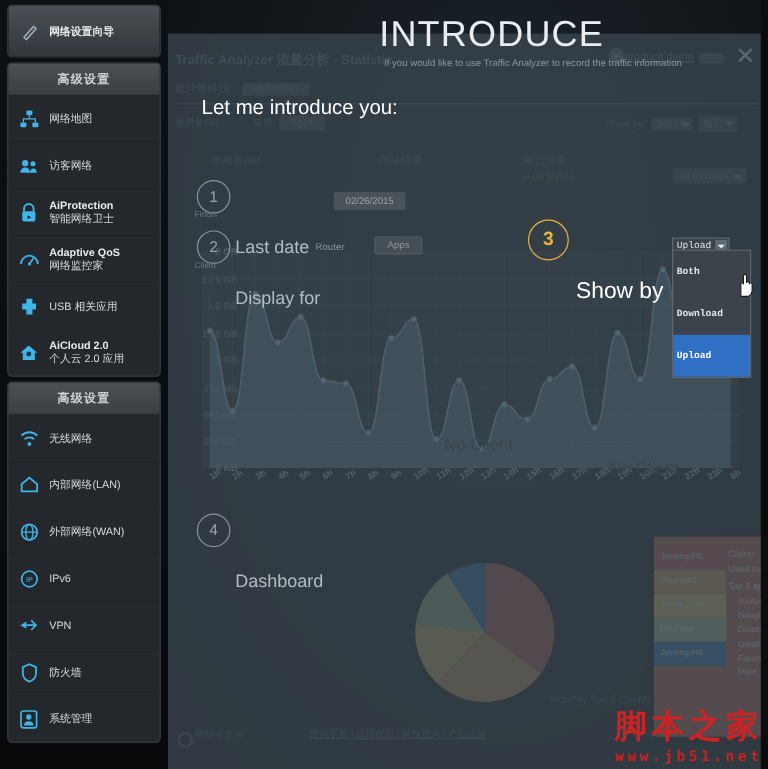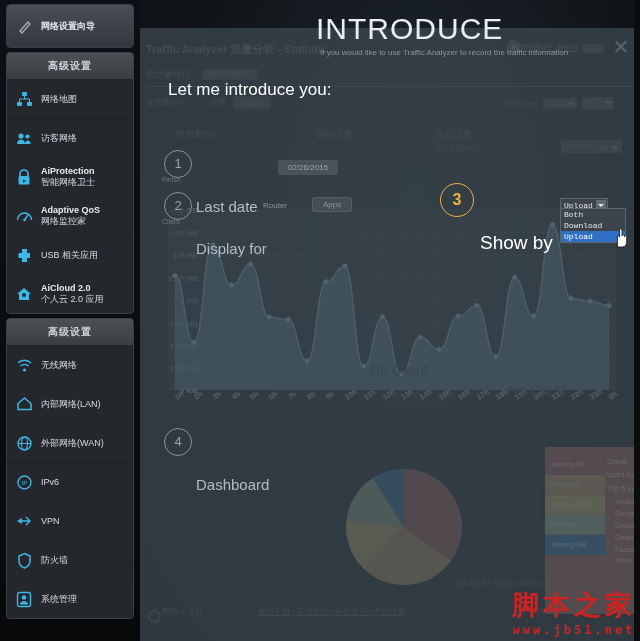--- a/index.html
+++ b/index.html
@@ -133,21 +133,21 @@
   #sb-box{position:absolute;left:420px;top:194px;z-index:9;}
   #sb-sel{position:relative;display:inline-block;background:#3c434a;color:#dfe5ea;
     font-family:"Liberation Mono",monospace;font-size:8px;padding:2px 14px 2px 3px;border:1px solid #5d666d;}
   #sb-sel .arr{position:absolute;right:1px;top:1px;width:10px;height:10px;background:#606a72;}
   #sb-sel .arr:after{content:"";position:absolute;left:2px;top:4px;border-left:3px solid transparent;
     border-right:3px solid transparent;border-top:3px solid #e4e9ee;}
   #sb-daily{display:inline-block;background:#3c434a;color:#dfe5ea;font-size:8px;font-weight:bold;
     padding:2px 6px;border:1px solid #5d666d;margin-left:4px;}
   #sb-opts{position:absolute;left:0;top:14px;width:64px;background:#3c434a;border:1px solid #5d666d;
     font-family:"Liberation Mono",monospace;font-size:8px;}
-  #sb-opts div{padding:0 3px;height:11px;line-height:11px;color:#e2e7ec;}
+  #sb-opts div{padding:12px 3px;height:11px;line-height:11px;color:#e2e7ec;font-weight:bold;}
   #sb-opts div.sel{background:#2f6fc4;color:#fff;}
   #cursor{position:absolute;left:52px;top:33px;width:18px;height:22px;}
 
   
   .ov-btn{position:absolute;font-size:8px;color:#8d969d;z-index:7;}
   .ov-btn.box{background:#454d55;padding:2px 10px;border-radius:2px;border:1px solid #555e66;}
 
   #datefield{position:absolute;left:138px;top:160px;background:#4a525a;color:#9aa3aa;
     font-size:8px;padding:3px 10px;border-radius:2px;z-index:7;}
 

